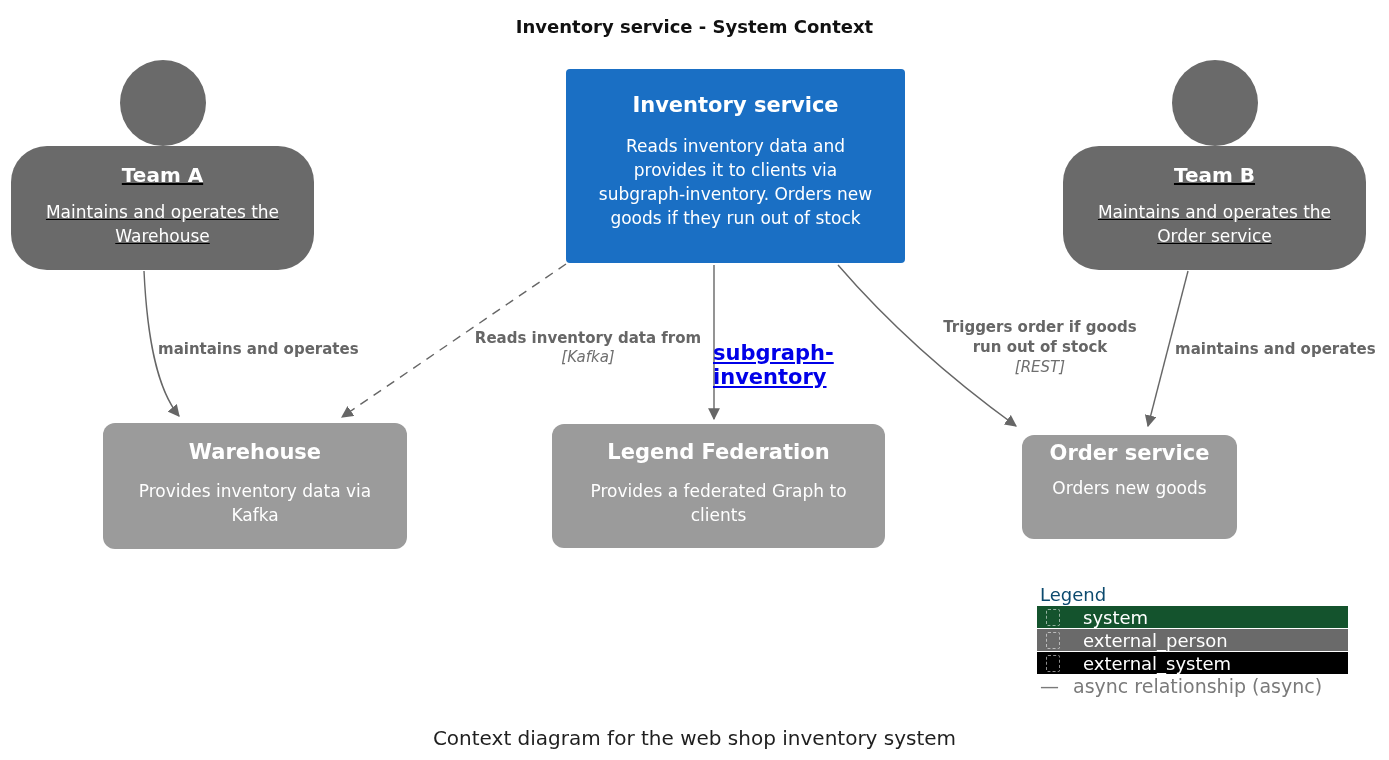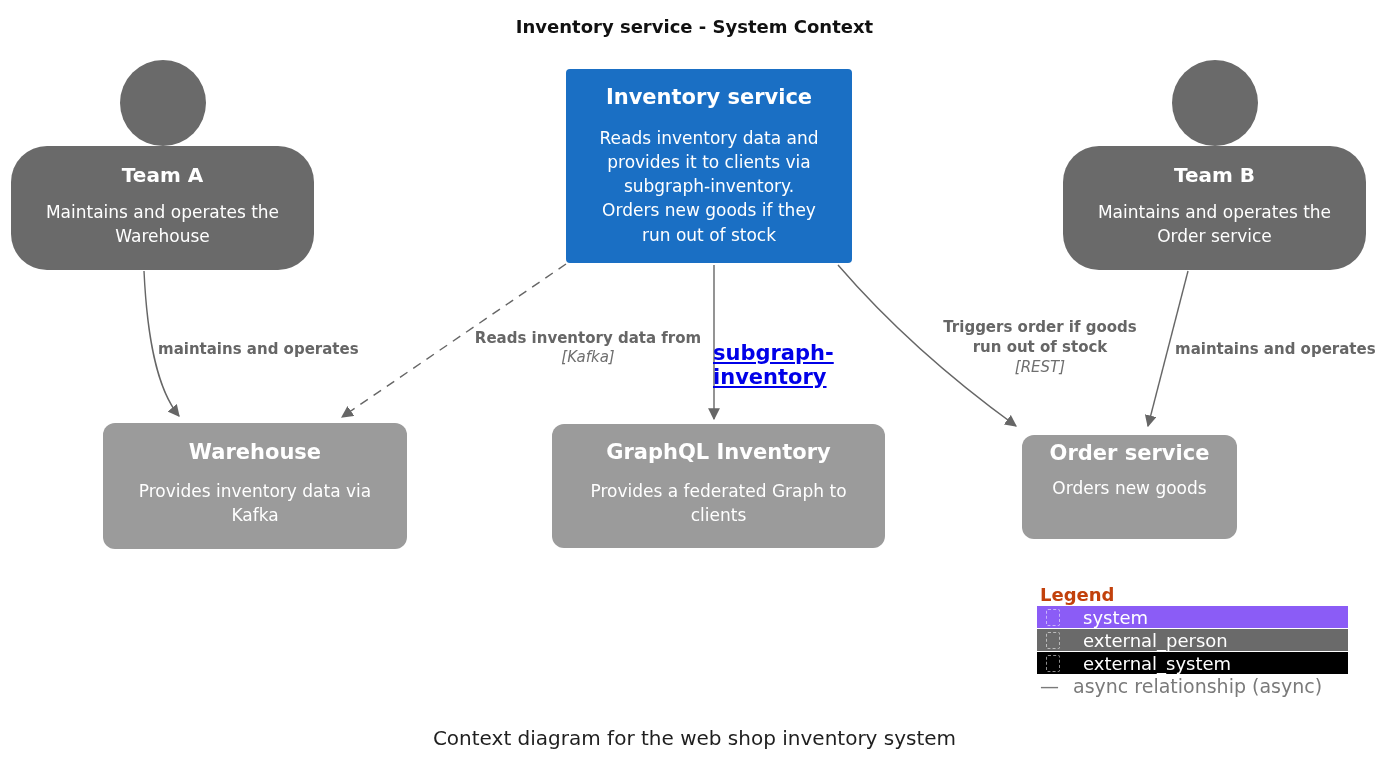--- a/index.html
+++ b/index.html
@@ -22,38 +22,38 @@
   .diagram-caption {
     position: absolute; left: 0; top: 726px; width: 100%;
     text-align: center; font-size: 20px; color: #1f1f1f;
   }
 
   
   .node { position: absolute; box-sizing: border-box; color: #fff; text-align: center; }
   .node-title { font-weight: bold; font-size: 21px; }
   .node-desc  { font-size: 17px; line-height: 1.42; margin-top: 15px; }
 
-  .person { position: absolute; }
+  .person { position: absolute; text-decoration: underline; }
   .person-head {
     width: 86px; height: 86px; border-radius: 50%;
     background: var(--external-person, #6a6a6a); margin: 0 auto; position: relative; z-index: 1;
   }
   .person-body {
     position: relative; box-sizing: border-box; width: 100%; height: 124px;
     margin-top: 0px; border-radius: 36px;
     background: var(--external-person, #6a6a6a);
     color: #fff; text-align: center; padding-top: 17px;
   }
   .person .node-title { font-size: 20px; }
   .person .node-desc  { margin-top: 13px; padding: 0 30px; }
 
   .system-box { background: var(--system, #1a6fc4); border-radius: 4px; }
   .ext-system-box { background: var(--external-system, #9b9b9b); border-radius: 12px; }
 
-  #node-inventory { left: 566px; top: 69px;  width: 286px; height: 194px; padding-top: 16px; }
+  #node-inventory { left: 566px; top: 69px;  width: 339px; height: 194px; padding-top: 24px; }
   #node-inventory .node-desc { padding: 0 27px; margin-top: 17px; }
   #node-warehouse { left: 103px; top: 423px; width: 304px; height: 126px; padding-top: 17px; }
   #node-warehouse .node-desc { padding: 0 28px; }
   #node-graphql   { left: 552px; top: 424px; width: 333px; height: 124px; padding-top: 16px; }
   #node-graphql .node-desc { padding: 0 28px; }
   #node-order     { left: 1022px; top: 435px; width: 215px; height: 104px; padding-top: 6px; }
   #node-order .node-desc { padding: 0 8px; margin-top: 11px; }
 
   #node-team-a { left: 11px;   top: 60px; width: 303px; }
   #node-team-b { left: 1063px; top: 60px; width: 303px; }
@@ -71,21 +71,21 @@
   #lbl-team-b-order { left: 1175px; top: 339px; text-align: left; }
   .edge-link-wrap { position: absolute; left: 713px; top: 341px; width: 180px; text-align: left; }
   .edge-link {
     color: var(--link, #0000e8); font-weight: bold; font-size: 21px;
     text-decoration: underline; cursor: pointer;
   }
 
   
   .legend-heading {
     position: absolute; left: 1040px; top: 584px;
-    font-size: 18px; font-weight: bold; color: #c2410c;
+    font-size: 18px; font-weight: normal; color: #0c4a6e;
   }
   .legend-rows { position: absolute; left: 1037px; top: 606px; width: 311px; }
   .legend-row {
     height: 22px; margin-bottom: 1px; display: flex; align-items: center;
     color: #fff; font-size: 18px; padding-left: 9px; box-sizing: border-box;
   }
   .legend-swatch {
     width: 12px; height: 15px; border: 1px dashed rgba(255,255,255,0.55);
     border-radius: 2px; margin-right: 23px; flex: 0 0 auto;
   }
@@ -135,21 +135,21 @@
       <div class="node-desc">Maintains and operates the Order service</div>
     </div>
   </div>
 
   <div class="node ext-system-box" id="node-warehouse">
     <div class="node-title">Warehouse</div>
     <div class="node-desc">Provides inventory data via Kafka</div>
   </div>
 
   <div class="node ext-system-box" id="node-graphql">
-    <div class="node-title">GraphQL Inventory</div>
+    <div class="node-title">Legend Federation</div>
     <div class="node-desc">Provides a federated Graph to clients</div>
   </div>
 
   <div class="node ext-system-box" id="node-order">
     <div class="node-title">Order service</div>
     <div class="node-desc">Orders new goods</div>
   </div>
 
   <div class="edge-label" id="lbl-team-a-warehouse">maintains and operates</div>
 
@@ -164,21 +164,21 @@
 
   <div class="edge-label wrap" id="lbl-inventory-order">
     <div>Triggers order if goods run out of stock</div>
     <div class="edge-tech">[REST]</div>
   </div>
 
   <div class="edge-label" id="lbl-team-b-order">maintains and operates</div>
 
   <div class="legend-heading">Legend</div>
   <div class="legend-rows">
-    <div class="legend-row" style="background: #8b5cf6; align-items: center;">
+    <div class="legend-row" style="background: #14532d; align-items: center;">
       <span class="legend-swatch"></span>
       <span>system</span>
     </div>
     <div class="legend-row" style="background: rgb(106, 106, 106);">
       <span class="legend-swatch"></span>
       <span>external_person</span>
     </div>
     <div class="legend-row" style="background: #000000;">
       <span class="legend-swatch"></span>
       <span>external_system</span>

